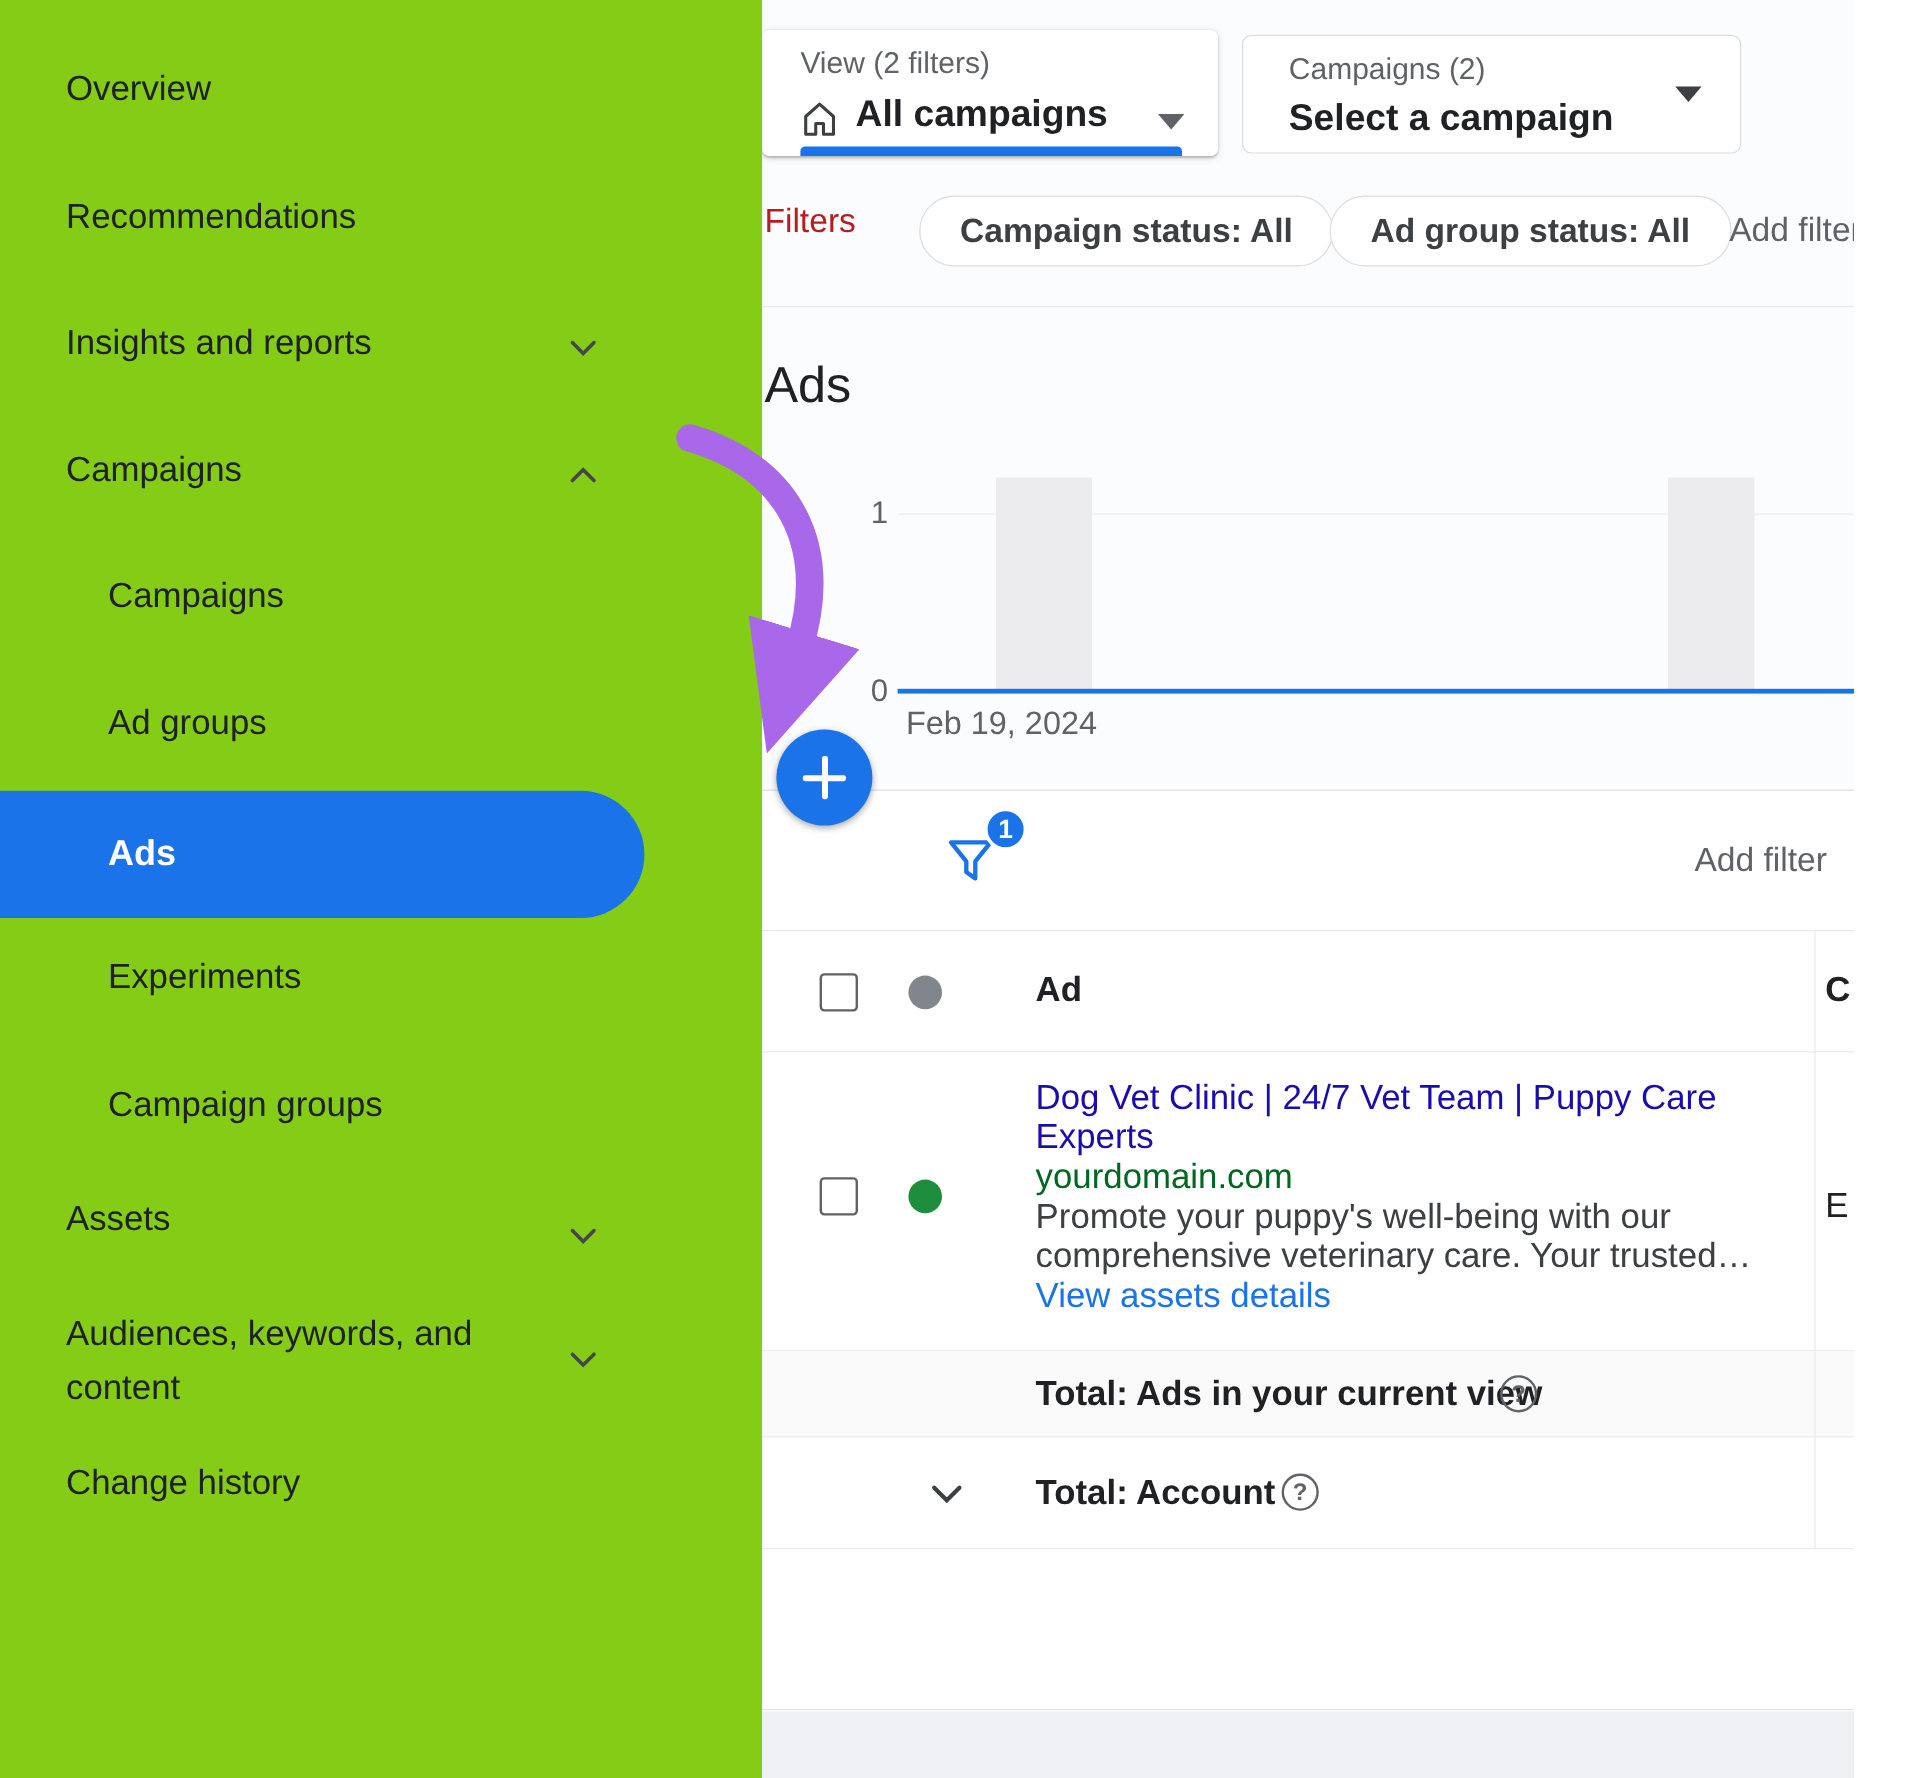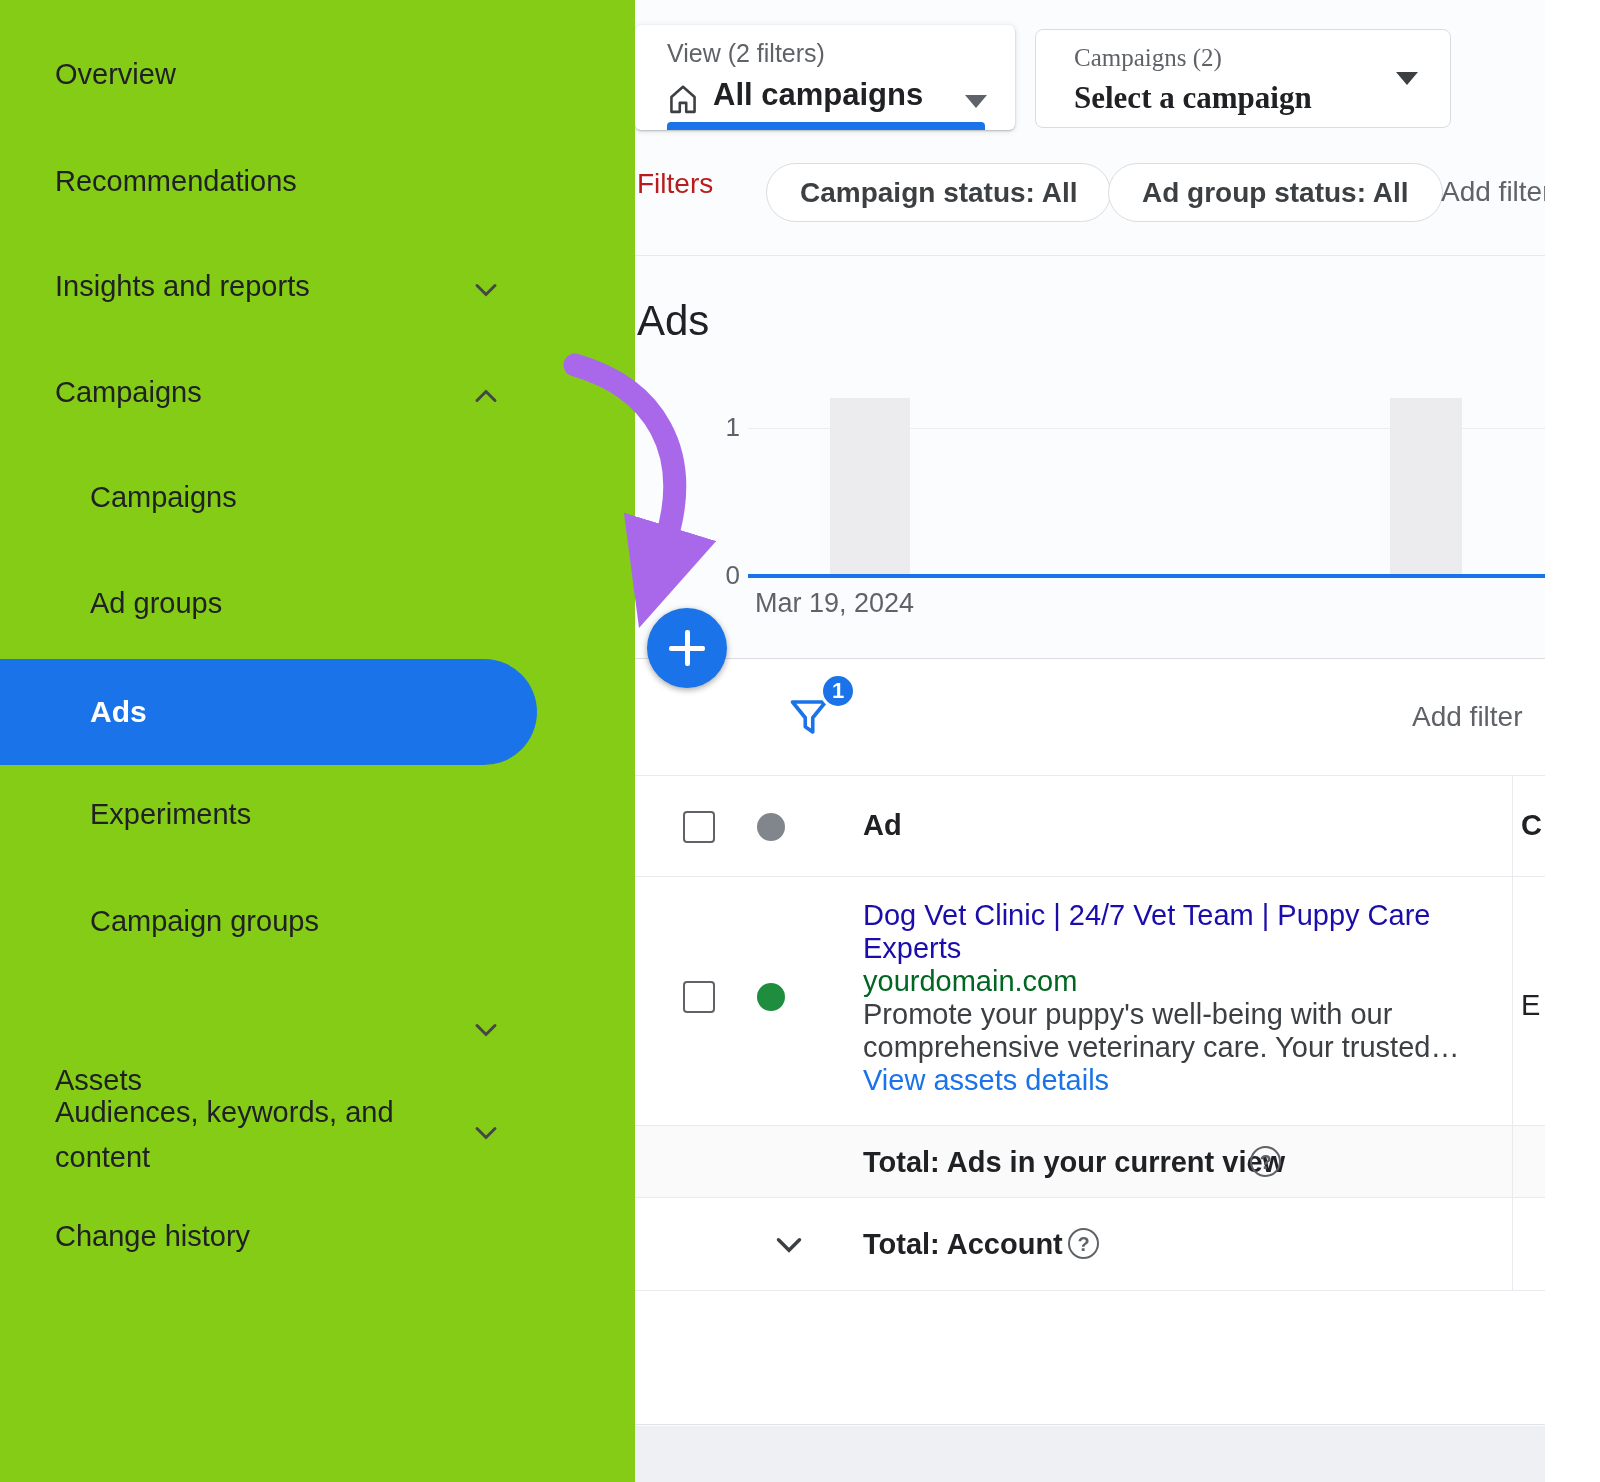--- a/index.html
+++ b/index.html
@@ -23,21 +23,21 @@
   .view-card { position:absolute; left:0; top:25px; width:380px; height:105px; background:#fff;
                border-radius:6px; box-shadow:0 1px 2px rgba(60,64,67,.3), 0 1px 6px rgba(60,64,67,.15); cursor:pointer; }
   .view-card .small-lbl { position:absolute; left:32px; top:14px; font-size:25px; color:#5f6368; }
   .view-card .value { position:absolute; left:78px; top:52px; font-size:31px; font-weight:700; color:#202124; }
   .view-card .home { position:absolute; left:30px; top:56px; }
   .view-card .indicator { position:absolute; left:32px; right:30px; bottom:0; height:8px; background:#1a73e8; border-radius:4px 4px 0 0; }
   .caret { width:0; height:0; border-left:11px solid transparent; border-right:11px solid transparent; border-top:13px solid #5f6368; }
   .view-card .caret { position:absolute; right:28px; top:70px; }
 
   .campaign-card { position:absolute; left:400px; top:29px; width:416px; height:99px; background:#fff;
-                   border:1px solid #dadce0; border-radius:8px; cursor:pointer;font-family:Liberation Serif, serif; }
+                   border:1px solid #dadce0; border-radius:8px; cursor:pointer; }
   .campaign-card .small-lbl { position:absolute; left:38px; top:14px; font-size:25px; color:#5f6368; }
   .campaign-card .value { position:absolute; left:38px; top:50px; font-size:31px; font-weight:700; color:#202124; }
   .campaign-card .caret { position:absolute; right:32px; top:42px; border-top-color:#3c4043; }
 
   
   .filters-label { position:absolute; left:2px; top:168px; font-size:28px; color:#b91c1c; }
   .chip { position:absolute; top:163px; height:59px; line-height:57px; border:1px solid #dadce0; border-radius:30px;
           background:#fff; padding:0 33px; font-size:28px; font-weight:700; color:#3c4043; white-space:nowrap; cursor:pointer; }
   .chip.c1 { left:131px; }
   .chip.c2 { left:473px; }
@@ -128,21 +128,21 @@
     <div class="nav-item sub" style="top:481px">Campaigns</div>
     <div class="nav-item sub" style="top:587px">Ad groups</div>
 
     <div class="nav-selected">
       <span class="lbl">Ads</span>
     </div>
 
     <div class="nav-item sub" style="top:798px">Experiments</div>
     <div class="nav-item sub" style="top:905px">Campaign groups</div>
 
-    <div class="nav-item" style="top:1064px">Assets</div>
+    <div class="nav-item" style="top:1000px">Assets</div>
     <span class="nav-chevron" style="top:1012px">
       <svg width="36" height="36" viewBox="0 0 24 24">
           <path d="M6 9l6 6 6-6" fill="none" stroke="#444746" stroke-width="2" stroke-linecap="round"></path>
         </svg>
     </span>
 
     <div class="nav-item wrap" style="top:1090px">Audiences, keywords, and content</div>
     <span class="nav-chevron" style="top:1115px">
       <svg width="36" height="36" viewBox="0 0 24 24">
           <path d="M6 9l6 6 6-6" fill="none" stroke="#444746" stroke-width="2" stroke-linecap="round"></path>
@@ -181,21 +181,21 @@
     <h1 class="page-title">Ads</h1>
 
     <div class="ytick" style="top:412px">1</div>
     <div class="ytick" style="top:560px">0</div>
     <div class="plot">
       <div class="gridline"></div>
       <div class="band b1"></div>
       <div class="band b2"></div>
       <div class="series-line"></div>
     </div>
-    <div class="x-label">Mar 19, 2024</div>
+    <div class="x-label">Feb 19, 2024</div>
 
     <div class="fab"></div>
 
     <div class="table-card">
 
       <div class="toolbar">
         <span class="funnel">
           <svg width="48" height="48" viewBox="0 0 32 32">
               <path d="M5 6h22l-8.5 10.5V26l-5-3.5v-6z" fill="none" stroke="#1a73e8" stroke-width="2.4" stroke-linejoin="round"></path>
             </svg>

